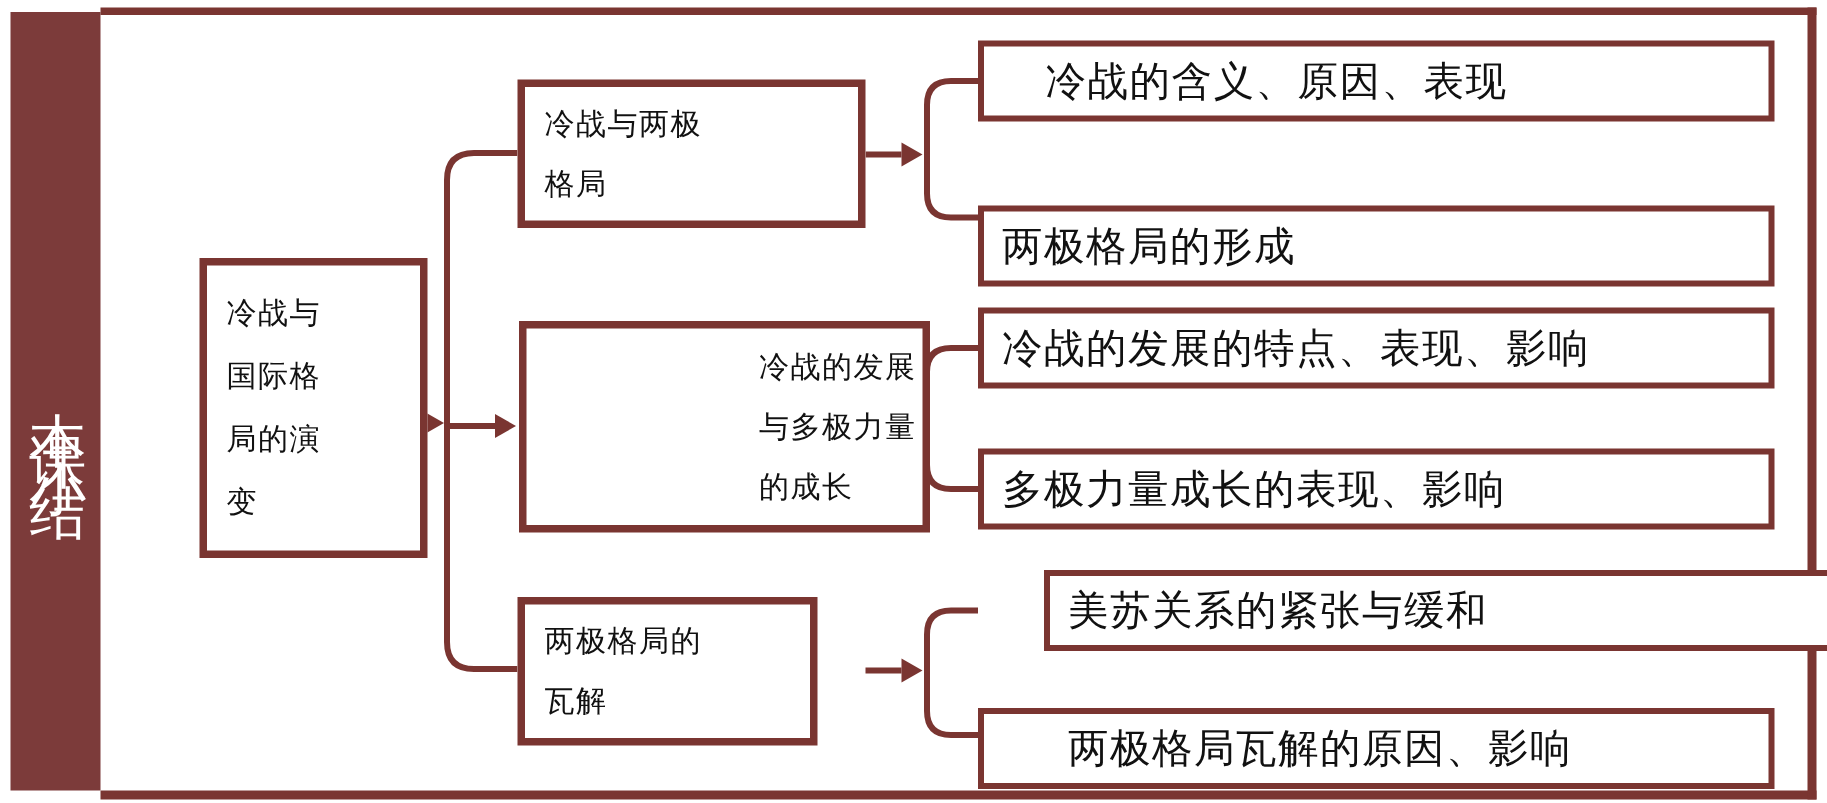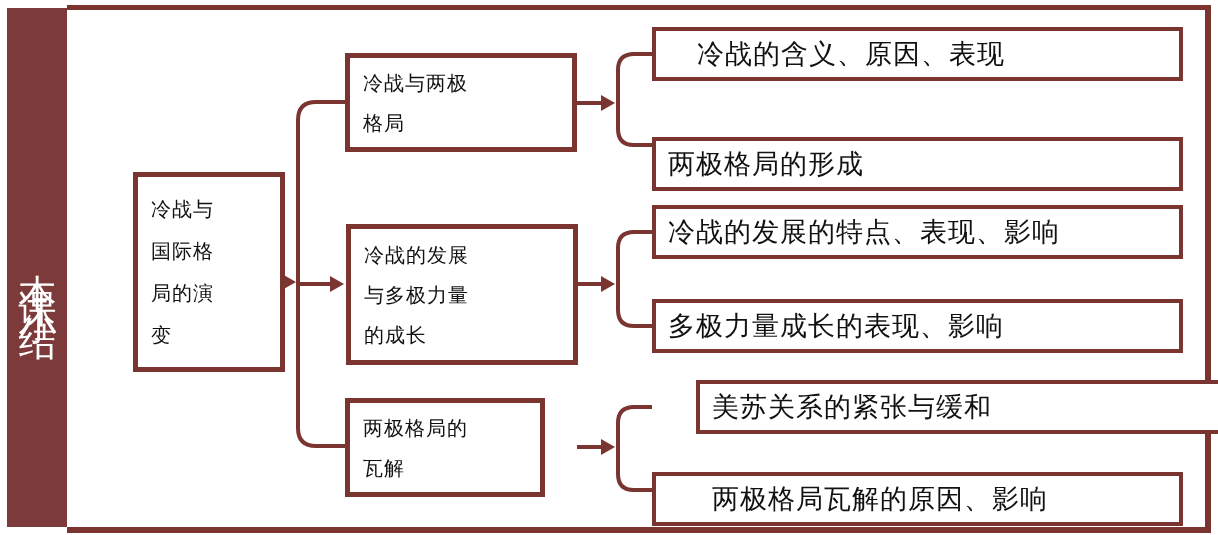--- a/index.html
+++ b/index.html
@@ -37,21 +37,21 @@
     display:flex;align-items:center;
     color:var(--text-color,#111);
   }
   .box-label{
     white-space:pre-line;padding-left:13px;padding-right:4px;
     font-size:20px;line-height:40px;letter-spacing:1px;
   }
   .root-box{left:88px;top:172px;width:152px;height:200px;margin-left:45px;}
   .root-box .box-label{line-height:42px;}
   .branch-box-1{left:345px;top:53px;width:232px;height:99px;}
-  .branch-box-2{left:346px;top:224px;width:232px;height:141px;}
+  .branch-box-2{left:346px;top:214px;width:274px;height:141px;justify-content:flex-end;}
   .branch-box-3{left:345px;top:398px;width:200px;height:99px;}
   .leaf{
     left:652px;width:531px;height:54px;border-width:4px;
   }
   .leaf .box-label{font-size:27px;line-height:30px;padding-left:12px;}
   .leaf-1a{top:27px;padding-left:29px;}
   .leaf-1b{top:118px;margin-top:19px;}
   .leaf-2a{top:205px;}
   .leaf-2b{top:299px;}
   .leaf-3a{top:380px;margin-left:44px;}

